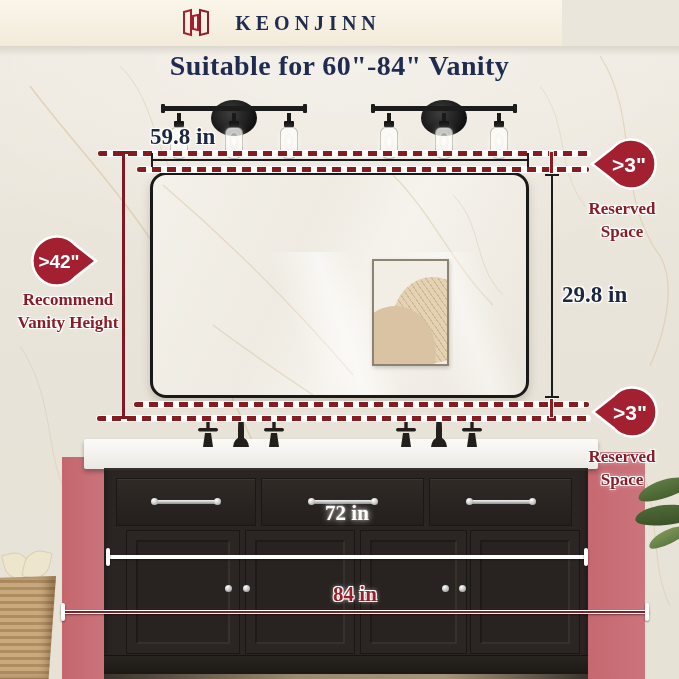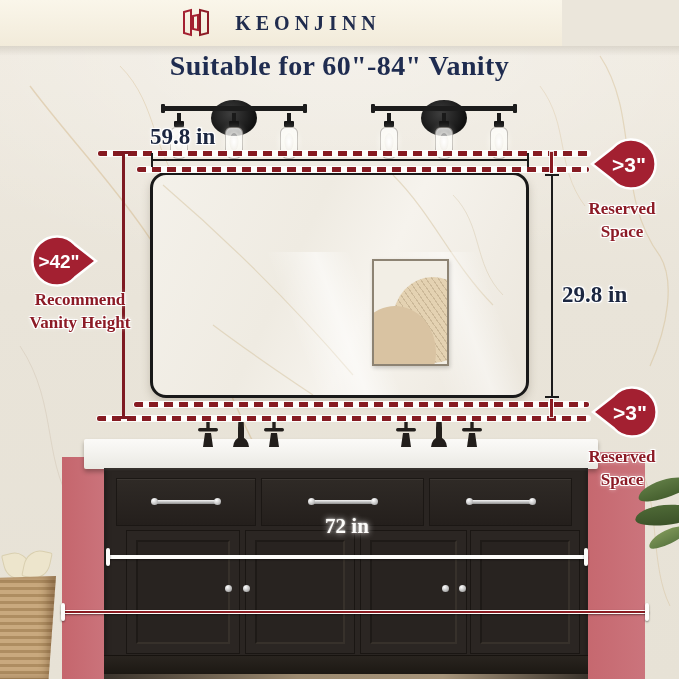--- a/index.html
+++ b/index.html
@@ -275,27 +275,28 @@
   <div class="mline-h" style="left:151px;top:159px;width:378px"></div>
   <div class="red-v" style="left:550px;top:152px;height:21px"></div>
   <div class="mline-v" style="left:551px;top:174px;height:224px"></div>
   <div class="red-v" style="left:550px;top:399px;height:18px"></div>
   <div class="bracket"></div>
   <div class="wline" style="left:106px;top:555px;width:482px"></div>
   <div class="wline core" style="left:61px;top:610px;width:588px"></div>
 
   <div class="dim-label halo" style="left:150px;top:124px;width:379px;text-align:left">59.8 in</div>
   <div class="dim-label halo" style="left:562px;top:282px">29.8 in</div>
-  <div class="w-label white" style="left:106px;top:514px;width:482px">72 in</div>
+  <div class="w-label white" style="left:106px;top:501px;width:482px">72 in</div>
+  <div class="w-label red" style="left:61px;top:582px;width:588px">84 in</div>
 
   <svg class="badge" style="left:30px;top:229px" width="70" height="64" viewBox="0 0 70 64">
     <path d="M66,32 L45,15.5 A24.5,24.5 0 1 0 45,48.5 Z" fill="#A32031" stroke="#FFFFFF" stroke-width="2.5"></path>
     <text x="29" y="39" font-size="19" text-anchor="middle">&gt;42"</text>
   </svg>
-  <div class="red-label halo" style="left:16px;top:288px;width:128px">
+  <div class="red-label halo" style="left:4px;top:288px;width:128px">
     <div>Recommend</div>
     <div>Vanity Height</div>
   </div>
 
   <svg class="badge" style="left:588px;top:132px" width="70" height="64" viewBox="0 0 70 64">
     <path d="M4,32 L25,15.5 A24.5,24.5 0 1 1 25,48.5 Z" fill="#A32031" stroke="#FFFFFF" stroke-width="2.5"></path>
     <text x="41" y="40" font-size="21" text-anchor="middle">&gt;3"</text>
   </svg>
   <div class="red-label halo" style="left:565px;top:197px;width:114px">
     <div>Reserved</div>

